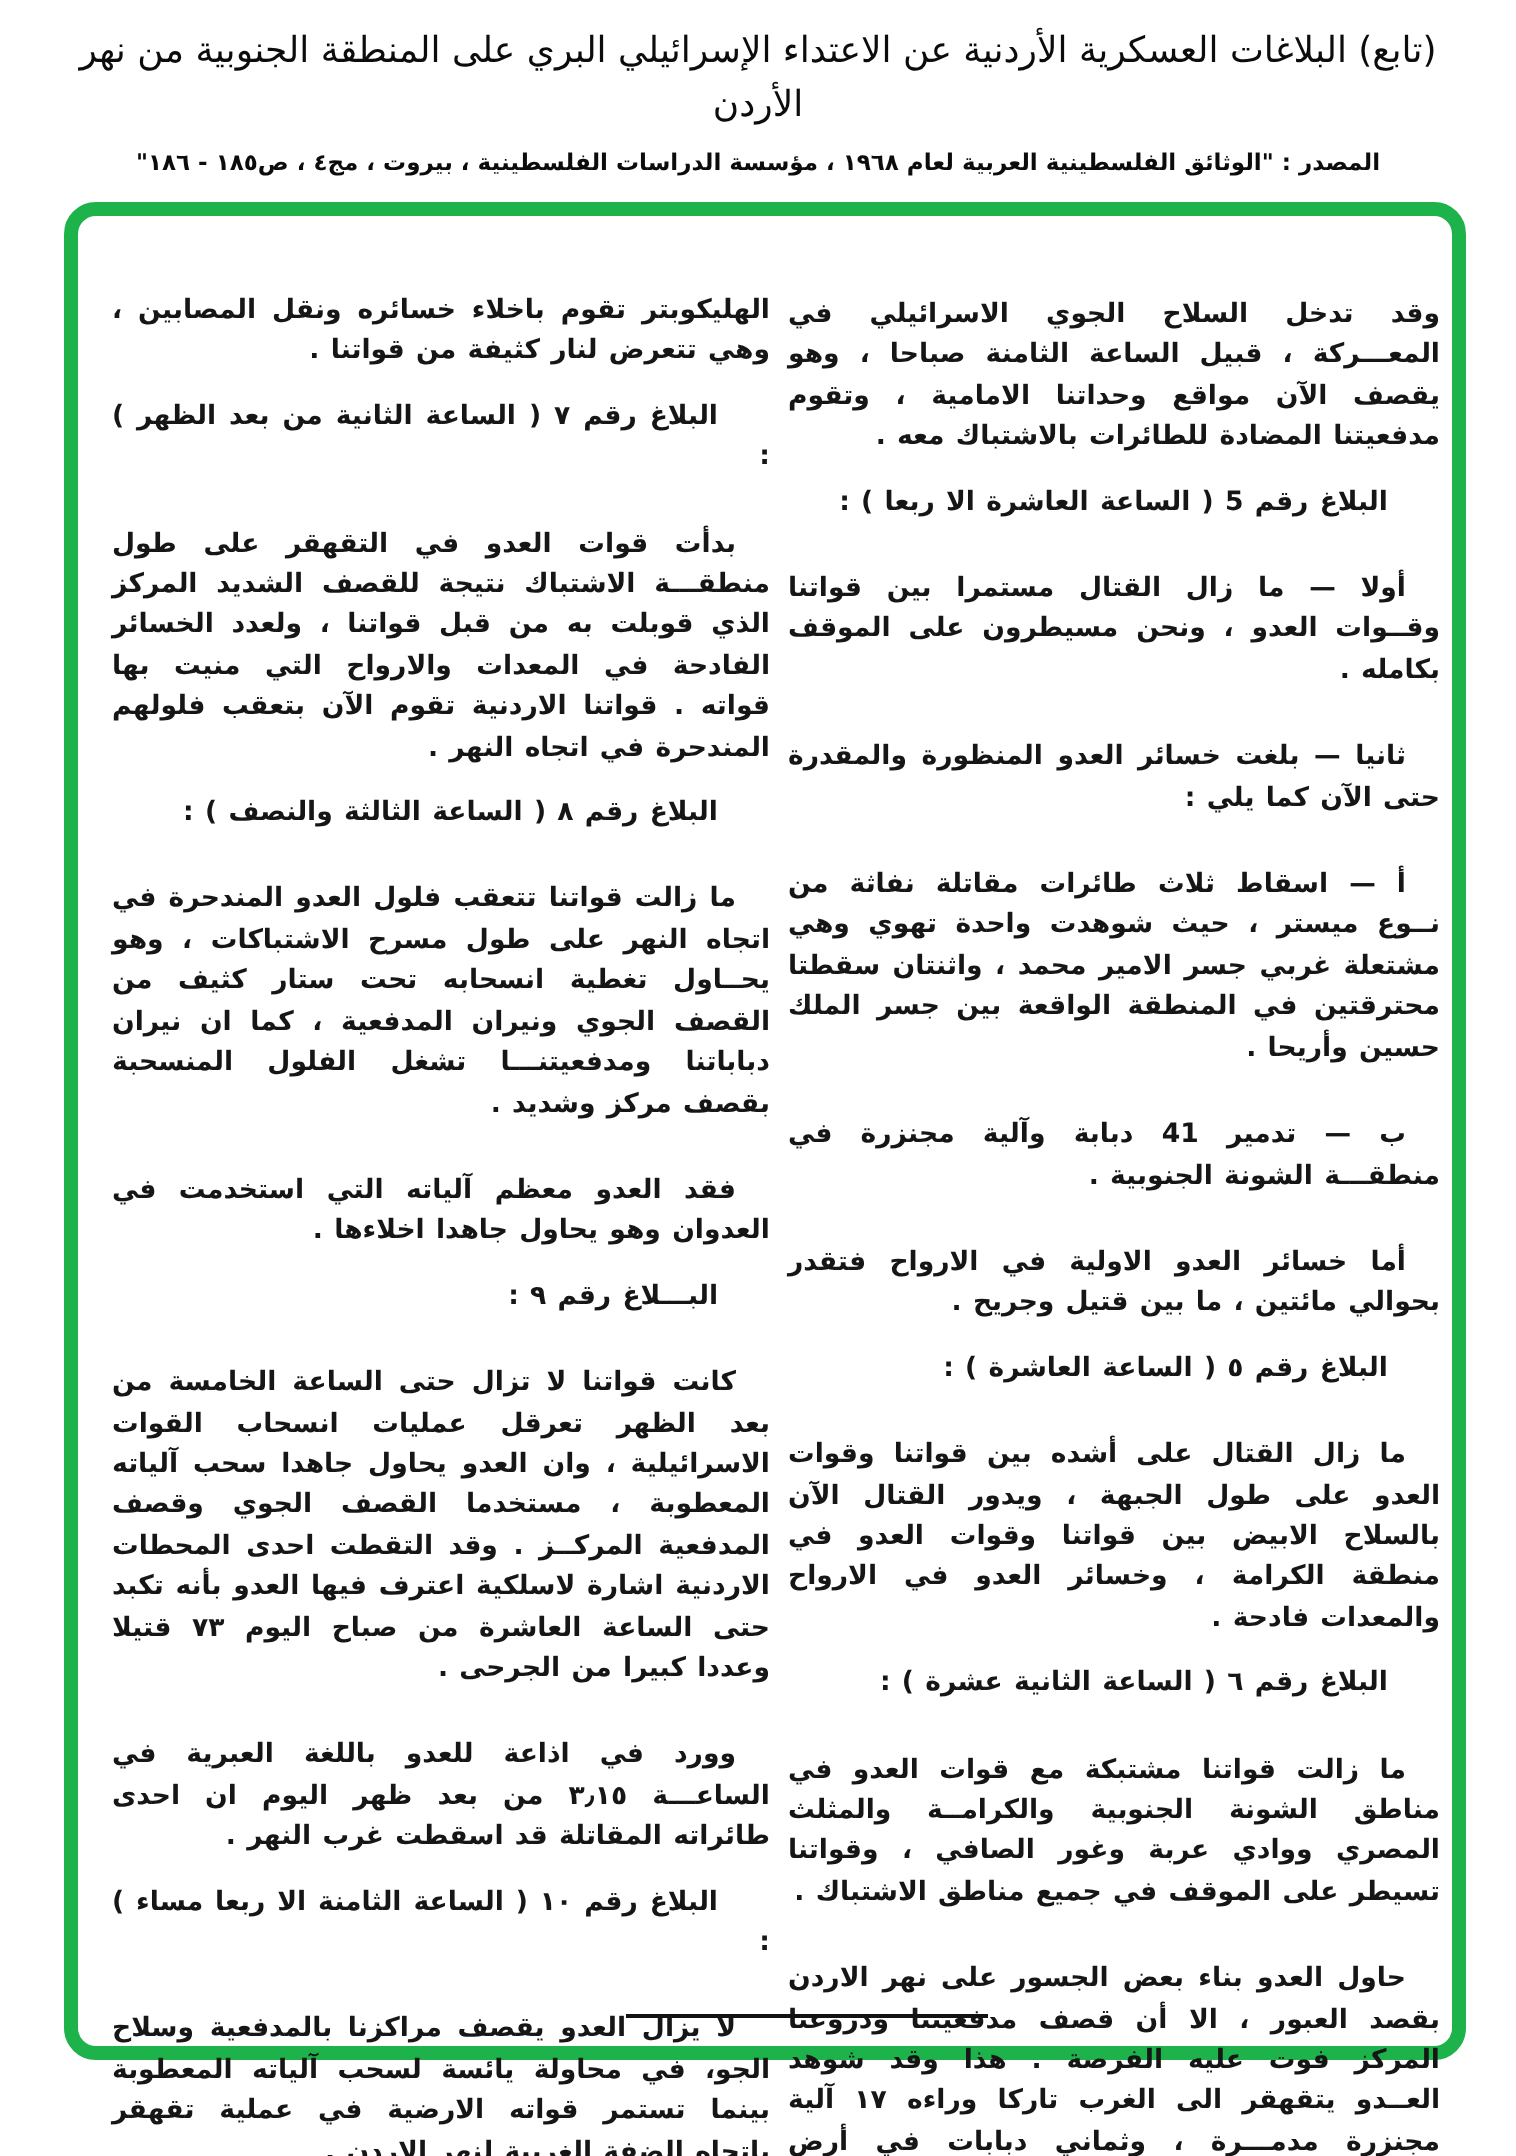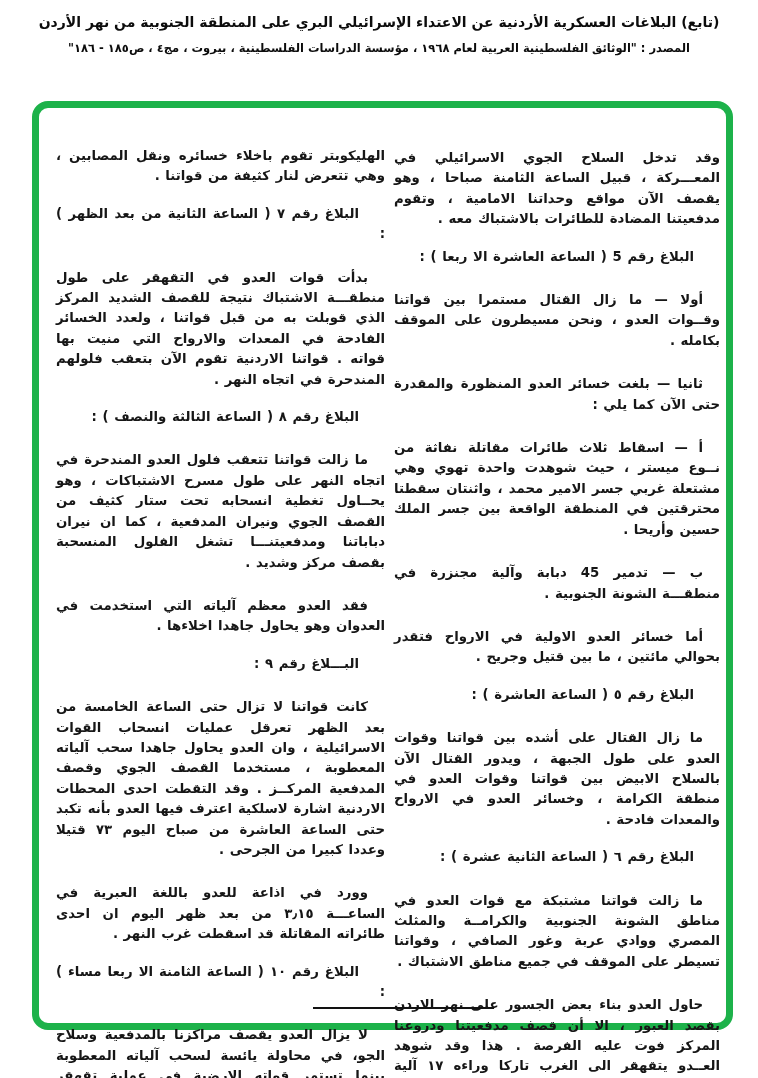--- a/index.html
+++ b/index.html
@@ -7,21 +7,21 @@
     width:758px;height:1078px;position:relative;
     background:#ffffff;
     font-family:"DejaVu Sans", sans-serif;
     overflow:hidden;
   }
   .header{
     position:absolute;top:12px;left:0;width:758px;
     text-align:center;direction:rtl;color:#0c0c0c;
   }
   .header .title{
-    font-size:14px;font-weight:bold;line-height:1.5;
+    font-size:18px;font-weight:normal;line-height:1.5;
     padding:0 32px;
   }
   .header .source{
     font-size:11.5px;font-weight:bold;margin-top:8px;color:#0c0c0c;
   }
   .frame{
     position:absolute;left:32px;top:101px;
     width:687px;height:915px;
     border:7px solid #1db24a;
     border-radius:16px;
@@ -29,21 +29,21 @@
   }
   .col{
     position:absolute;direction:rtl;text-align:justify;
     font-size:13.3px;line-height:20.4px;font-weight:bold;
     color:#161616;word-spacing:1px;
   }
   .col-right{left:394px;top:148px;width:326px;}
   .col-left{left:56px;top:146px;width:329px;}
   .col p{margin:0 0 12px 0;}
   .col p.indent{text-indent:17px;margin-top:23px;}
-  .col p.heading{text-indent:26px;margin-top:17px;margin-bottom:15px;}
+  .col p.heading{text-indent:26px;margin-top:7px;margin-bottom:15px;}
   .footnote-rule{
     position:absolute;left:313px;top:1007px;width:181px;height:2px;
     background:#121212;
   }
 </style>
 </head>
 <body>
 
 <div class="header">
   <div class="title">(تابع) البلاغات العسكرية الأردنية عن الاعتداء الإسرائيلي البري على المنطقة الجنوبية من نهر الأردن</div>
@@ -51,21 +51,21 @@
 </div>
 
 <div class="frame"></div>
 
 <div class="col col-right">
     <p class="">وقد تدخل السلاح الجوي الاسرائيلي في المعـــركة ، قبيل الساعة الثامنة صباحا ، وهو يقصف الآن مواقع وحداتنا الامامية ، وتقوم مدفعيتنا المضادة للطائرات بالاشتباك معه .</p>
     <p class="heading indent">البلاغ رقم 5 ( الساعة العاشرة الا ربعا ) :</p>
     <p class=" indent">أولا — ما زال القتال مستمرا بين قواتنا وقــوات العدو ، ونحن مسيطرون على الموقف بكامله .</p>
     <p class=" indent">ثانيا — بلغت خسائر العدو المنظورة والمقدرة حتى الآن كما يلي :</p>
     <p class=" indent">أ — اسقاط ثلاث طائرات مقاتلة نفاثة من نــوع ميستر ، حيث شوهدت واحدة تهوي وهي مشتعلة غربي جسر الامير محمد ، واثنتان سقطتا محترقتين في المنطقة الواقعة بين جسر الملك حسين وأريحا .</p>
-    <p class=" indent">ب — تدمير 45 دبابة وآلية مجنزرة في منطقـــة الشونة الجنوبية .</p>
+    <p class=" indent">ب — تدمير 41 دبابة وآلية مجنزرة في منطقـــة الشونة الجنوبية .</p>
     <p class=" indent">أما خسائر العدو الاولية في الارواح فتقدر بحوالي مائتين ، ما بين قتيل وجريح .</p>
     <p class="heading indent">البلاغ رقم ٥ ( الساعة العاشرة ) :</p>
     <p class=" indent">ما زال القتال على أشده بين قواتنا وقوات العدو على طول الجبهة ، ويدور القتال الآن بالسلاح الابيض بين قواتنا وقوات العدو في منطقة الكرامة ، وخسائر العدو في الارواح والمعدات فادحة .</p>
     <p class="heading indent">البلاغ رقم ٦ ( الساعة الثانية عشرة ) :</p>
     <p class=" indent">ما زالت قواتنا مشتبكة مع قوات العدو في مناطق الشونة الجنوبية والكرامــة والمثلث المصري ووادي عربة وغور الصافي ، وقواتنا تسيطر على الموقف في جميع مناطق الاشتباك .</p>
     <p class=" indent">حاول العدو بناء بعض الجسور على نهر الاردن بقصد العبور ، الا أن قصف مدفعيتنا ودروعنا المركز فوت عليه الفرصة . هذا وقد شوهد العــدو يتقهقر الى الغرب تاركا وراءه ١٧ آلية مجنزرة مدمـــرة ، وثماني دبابات في أرض المعركة . كما شوهدت طائرات</p>
   </div>
 <div class="col col-left">
     <p class="">الهليكوبتر تقوم باخلاء خسائره ونقل المصابين ، وهي تتعرض لنار كثيفة من قواتنا .</p>
     <p class="heading indent">البلاغ رقم ٧ ( الساعة الثانية من بعد الظهر ) :</p>

